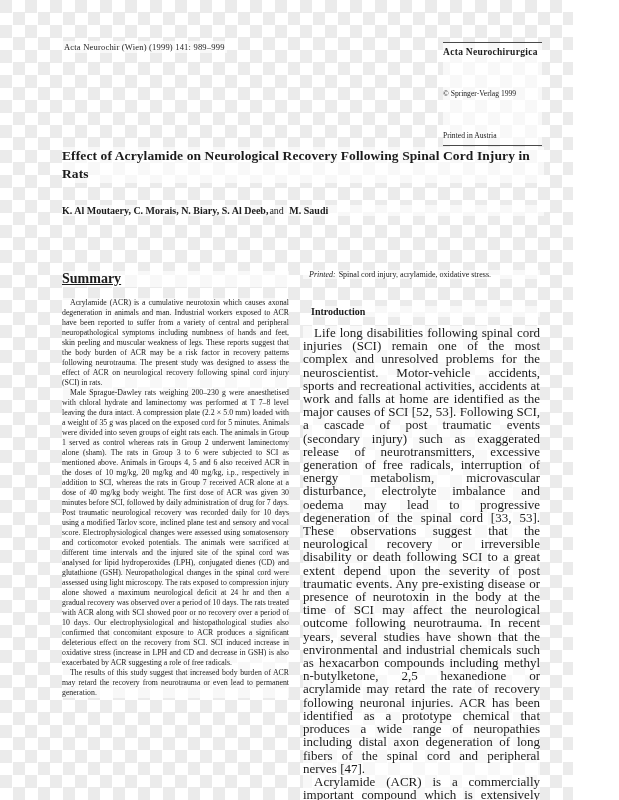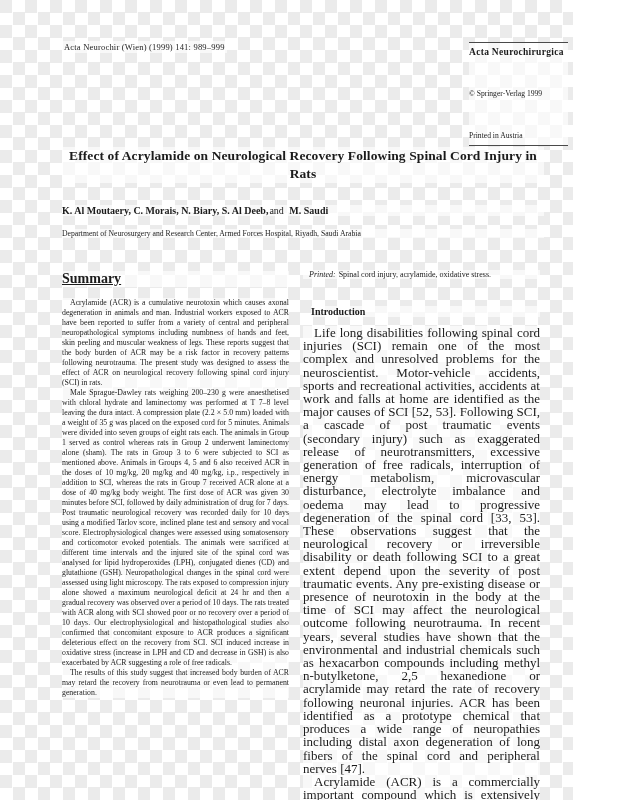--- a/index.html
+++ b/index.html
@@ -20,37 +20,36 @@
   .halo { background: rgba(255,255,255,0.66); }
 
   .citation {
     position: absolute; left: 62px; top: 41px;
     font-size: 8.5px; letter-spacing: 0.2px;
     background: rgba(255,255,255,0.66);
     padding: 1px 2px;
   }
 
   .masthead {
-    position: absolute; left: 469px; top: 42px; width: 99px;
+    position: absolute; left: 443px; top: 42px; width: 99px;
     border-top: 1px solid #4a4a4a;
     border-bottom: 1px solid #4a4a4a;
     padding: 4px 0 5px 0;
     background: rgba(255,255,255,0.66);
   }
   .masthead .jname {
     font-size: 9.5px; font-weight: bold; letter-spacing: 0.3px;
     margin-bottom: 3px; white-space: nowrap;
   }
   .masthead .jline { font-size: 7.6px; line-height: 9.5px; white-space: nowrap; margin-top: 32px; }
 
   .title {
     position: absolute; left: 62px; top: 147px; width: 482px;
     margin: 0; font-size: 13.5px; font-weight: bold; line-height: 18px;
     letter-spacing: 0.1px;
-    text-align: center;
   }
 
   .authors {
     position: absolute; left: 62px; top: 205px; width: 482px;
     font-size: 10px; font-weight: bold;
   }
   .authors .and { font-weight: normal; margin: 0 3px 0 1px; }
 
   .affiliation {
     position: absolute; left: 62px; top: 229px; width: 482px;
@@ -88,21 +87,20 @@
     <div class="jline">© Springer-Verlag 1999</div>
     <div class="jline">Printed in Austria</div>
   </div>
 
   <h1 class="title halo">Effect of Acrylamide on Neurological Recovery Following Spinal Cord Injury in Rats</h1>
 
   <div class="authors halo">
     <span>K. Al Moutaery, C. Morais, N. Biary, S. Al Deeb,</span><span class="and">and</span> <span>M. Saudi</span>
   </div>
 
-  <div class="affiliation halo">Department of Neurosurgery and Research Center, Armed Forces Hospital, Riyadh, Saudi Arabia</div>
 
   <div class="col col-left">
     <div class="s-head halo">Summary</div>
     <p class="s-par halo">Acrylamide (ACR) is a cumulative neurotoxin which causes axonal degeneration in animals and man. Industrial workers exposed to ACR have been reported to suffer from a variety of central and peripheral neuropathological symptoms including numbness of hands and feet, skin peeling and muscular weakness of legs. These reports suggest that the body burden of ACR may be a risk factor in recovery patterns following neurotrauma. The present study was designed to assess the effect of ACR on neurological recovery following spinal cord injury (SCI) in rats.</p>
     <p class="s-par halo">Male Sprague-Dawley rats weighing 200–230 g were anaesthetised with chloral hydrate and laminectomy was performed at T 7–8 level leaving the dura intact. A compression plate (2.2 × 5.0 mm) loaded with a weight of 35 g was placed on the exposed cord for 5 minutes. Animals were divided into seven groups of eight rats each. The animals in Group 1 served as control whereas rats in Group 2 underwent laminectomy alone (sham). The rats in Group 3 to 6 were subjected to SCI as mentioned above. Animals in Groups 4, 5 and 6 also received ACR in the doses of 10 mg/kg, 20 mg/kg and 40 mg/kg, i.p., respectively in addition to SCI, whereas the rats in Group 7 received ACR alone at a dose of 40 mg/kg body weight. The first dose of ACR was given 30 minutes before SCI, followed by daily administration of drug for 7 days. Post traumatic neurological recovery was recorded daily for 10 days using a modified Tarlov score, inclined plane test and sensory and vocal score. Electrophysiological changes were assessed using somatosensory and corticomotor evoked potentials. The animals were sacrificed at different time intervals and the injured site of the spinal cord was analysed for lipid hydroperoxides (LPH), conjugated dienes (CD) and glutathione (GSH). Neuropathological changes in the spinal cord were assessed using light microscopy. The rats exposed to compression injury alone showed a maximum neurological deficit at 24 hr and then a gradual recovery was observed over a period of 10 days. The rats treated with ACR along with SCI showed poor or no recovery over a period of 10 days. Our electrophysiological and histopathological studies also confirmed that concomitant exposure to ACR produces a significant deleterious effect on the recovery from SCI. SCI induced increase in oxidative stress (increase in LPH and CD and decrease in GSH) is also exacerbated by ACR suggesting a role of free radicals.</p>
     <p class="s-par halo">The results of this study suggest that increased body burden of ACR may retard the recovery from neurotrauma or even lead to permanent generation.</p>
   </div>
 
   <div class="col col-right">
     <div class="kw halo">

